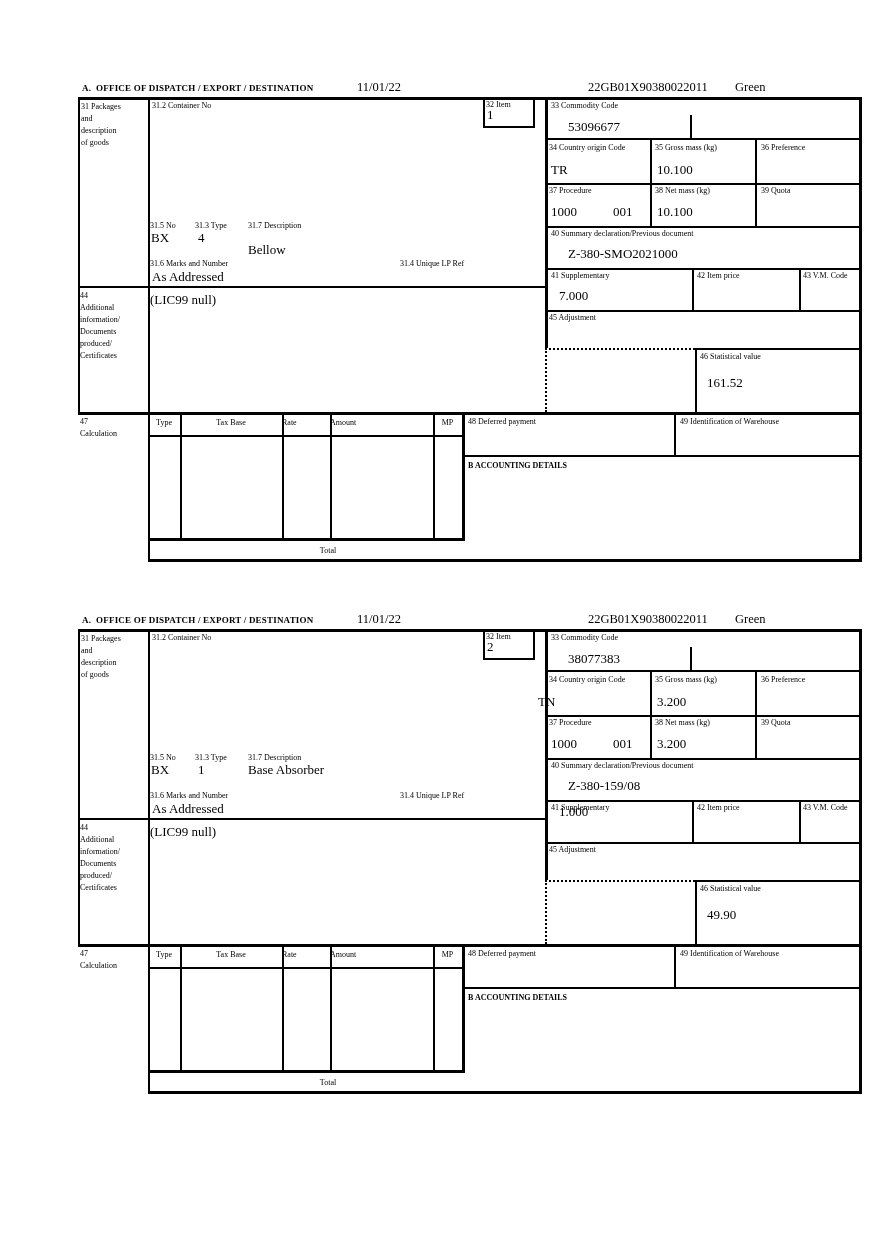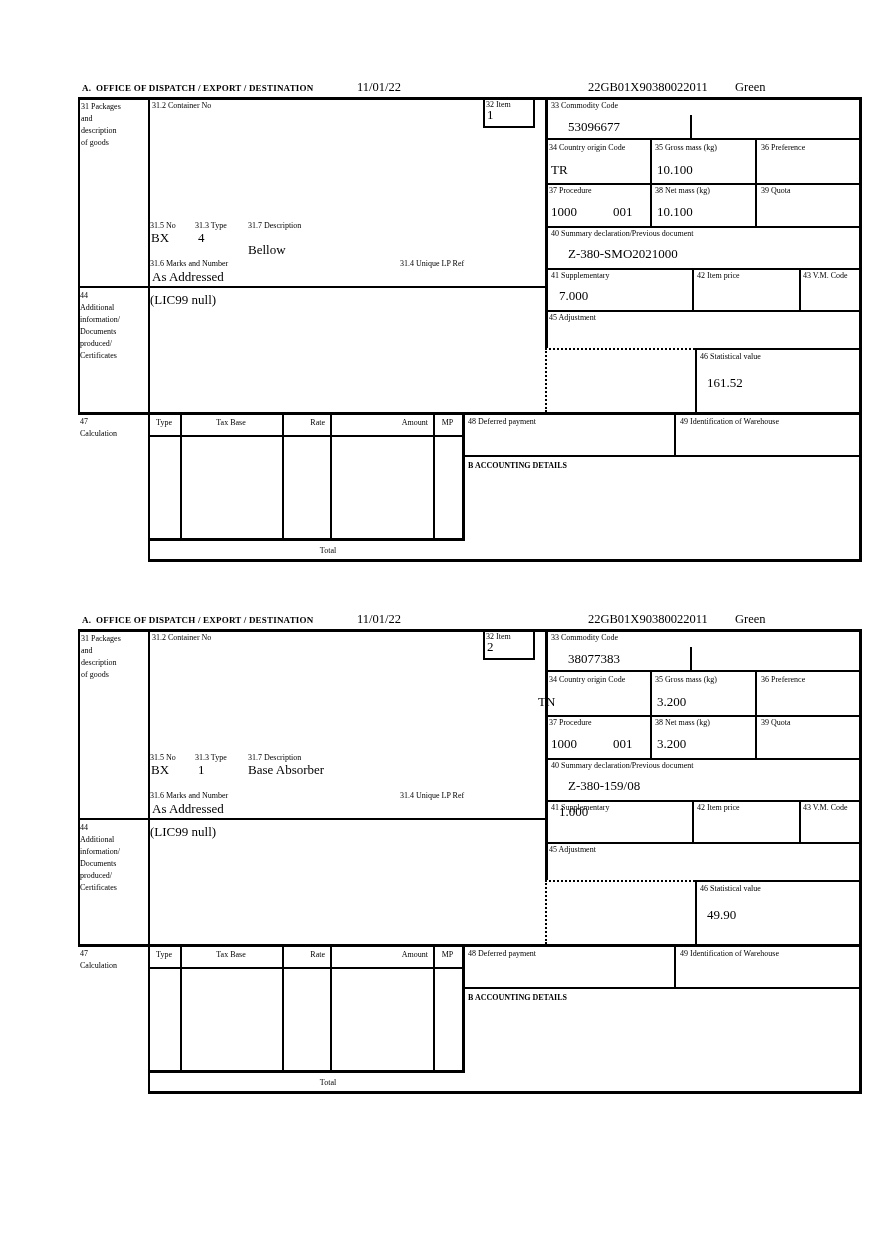--- a/index.html
+++ b/index.html
@@ -8,21 +8,21 @@
           font-family:"Liberation Serif", serif; color:#000; overflow:hidden; }
   .blk { position:absolute; left:78px; width:784px; height:482px; }
   .ln  { position:absolute; background:#000; }
   .dotv{ position:absolute; width:0; border-left:2px dotted #000; }
   .doth{ position:absolute; height:0; border-top:2px dotted #000; }
   .lbl { position:absolute; font-size:8px; line-height:12px; white-space:pre-line; }
   .val { position:absolute; font-size:13px; white-space:pre; }
   .hdr { position:absolute; font-size:9px; font-weight:bold; letter-spacing:.2px; white-space:pre; }
   .big { position:absolute; font-size:12.5px; white-space:pre; }
   .ctr { text-align:center; }
-  .rgt { text-align:right; padding-right:3px; }
+  .rgt { padding-right:3px; }
   .cap { font-weight:bold; }
 </style>
 </head>
 <body>
 
 <div class="page">
 
   <section class="blk" style="top:80px">
 
     <span class="hdr" style="left:4px;top:3px">A.  OFFICE OF DISPATCH / EXPORT / DESTINATION</span>

